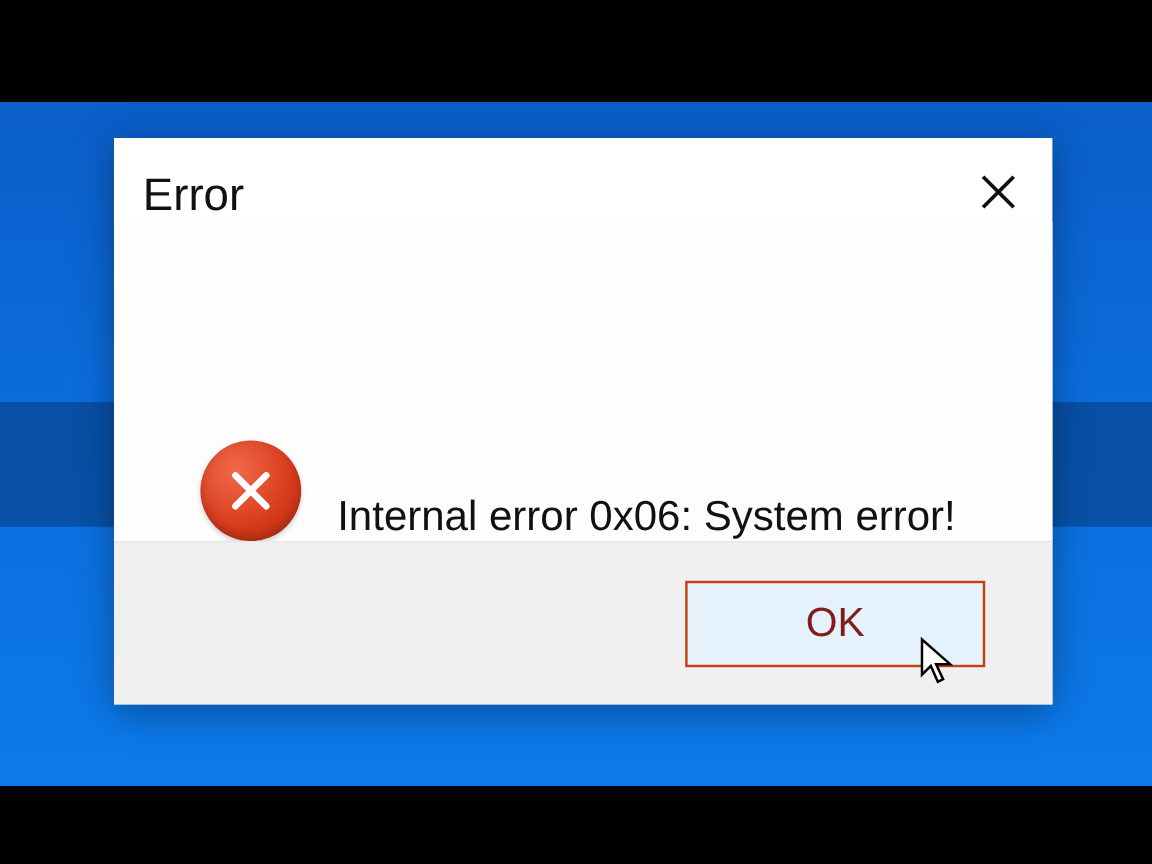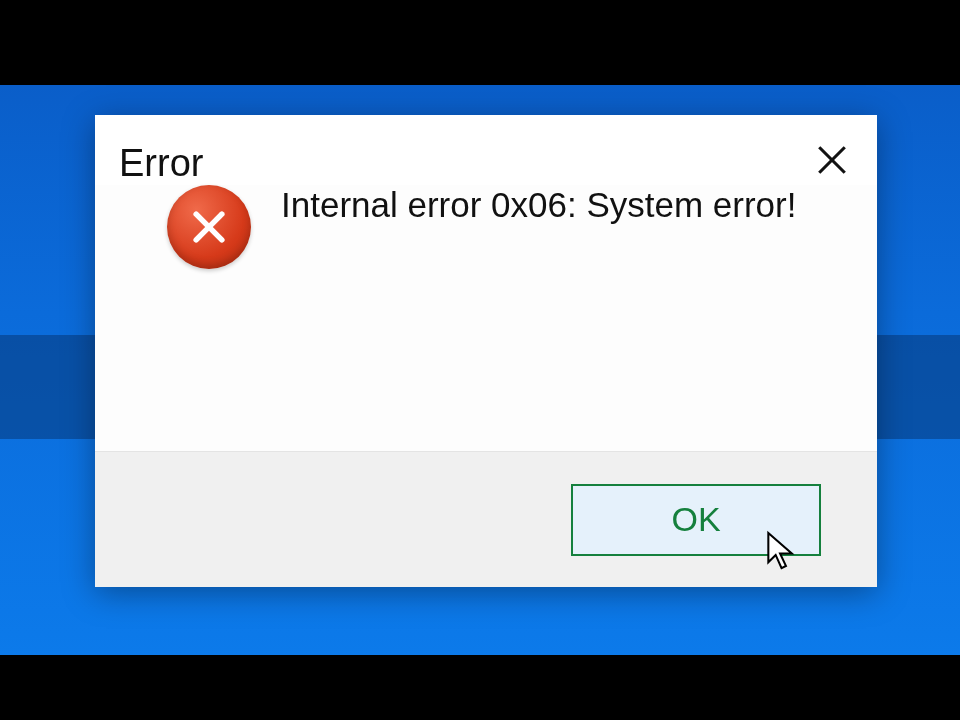--- a/index.html
+++ b/index.html
@@ -63,21 +63,21 @@
       cursor: pointer;
     }
     .close-btn svg {
       width: 34px;
       height: 34px;
     }
     .dialog-content {
       flex: 1;
       background: #fdfdfd;
       display: flex;
-      align-items: flex-start;
+      align-items: flex-end;
       padding-left: 72px;
       gap: 30px;
     }
     .error-icon {
       width: 84px;
       height: 84px;
       border-radius: 50%;
       background: radial-gradient(circle at 35% 30%, #f06a4a, #d63a1a 60%, #b82d10 100%);
       box-shadow: inset 0 -4px 8px rgba(0,0,0,0.2), 0 2px 4px rgba(0,0,0,0.2);
       display: flex;
@@ -100,24 +100,24 @@
       border-top: 1px solid #e4e4e4;
       display: flex;
       align-items: center;
       justify-content: flex-end;
       padding-right: 56px;
     }
     .ok-button {
       width: 250px;
       height: 72px;
       background: #e5f1fb;
-      border: 2px solid #15803d;
+      border: 2px solid #c2410c;
       font-size: 34px;
       font-family: inherit;
-      color: #15803d;
+      color: #7f1d1d;
       cursor: pointer;
       position: relative;
     }
     .cursor {
       position: absolute;
       left: 670px;
       top: 415px;
       width: 36px;
       height: 44px;
       pointer-events: none;

